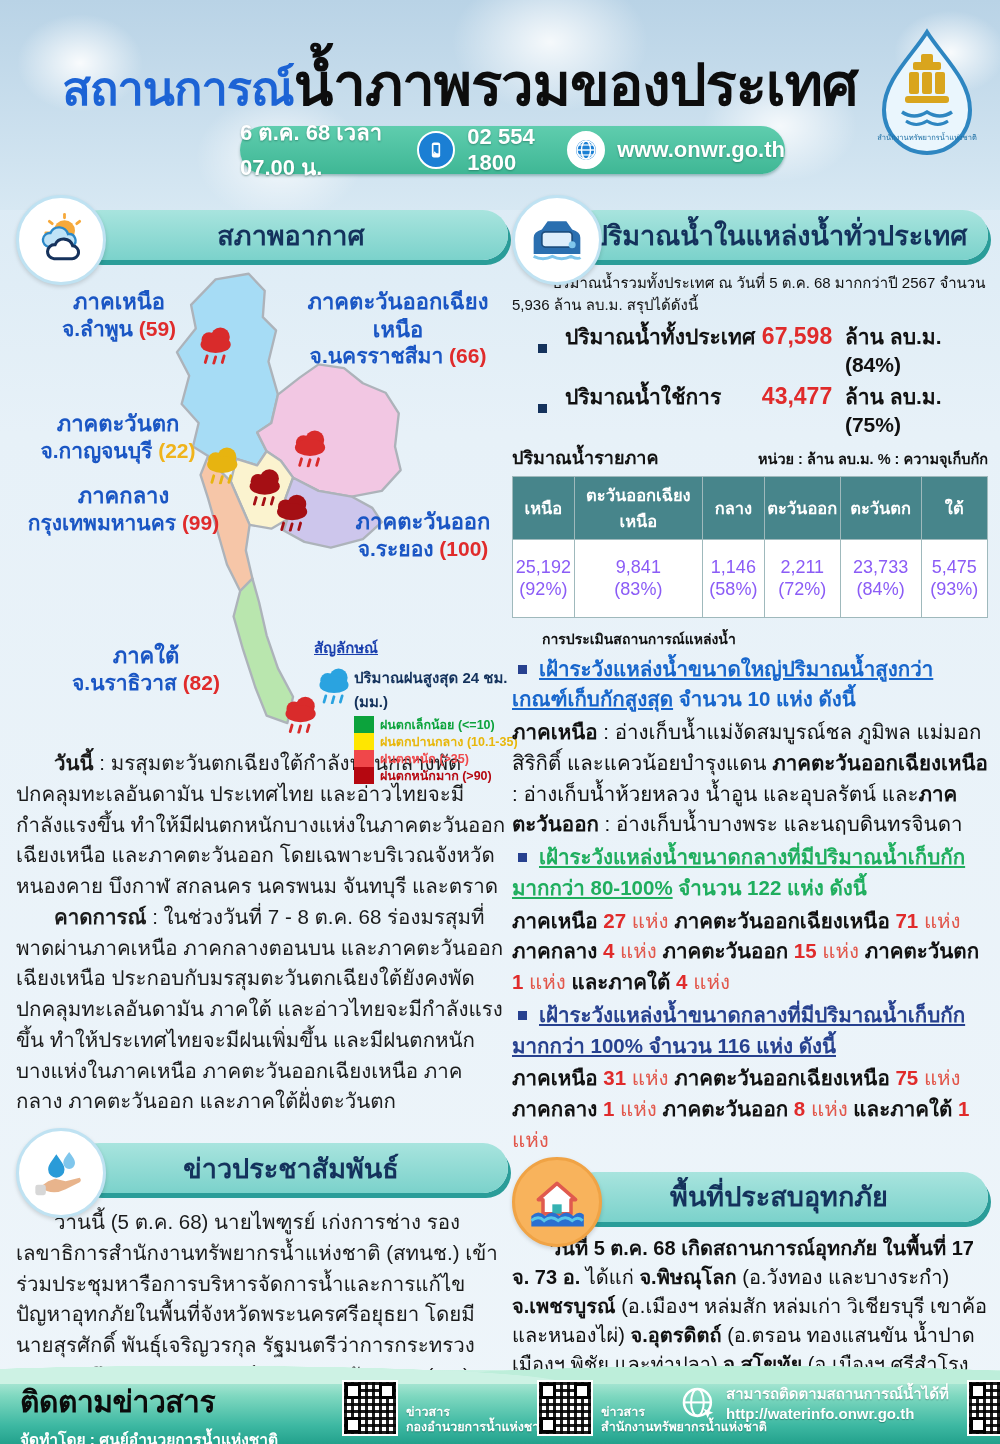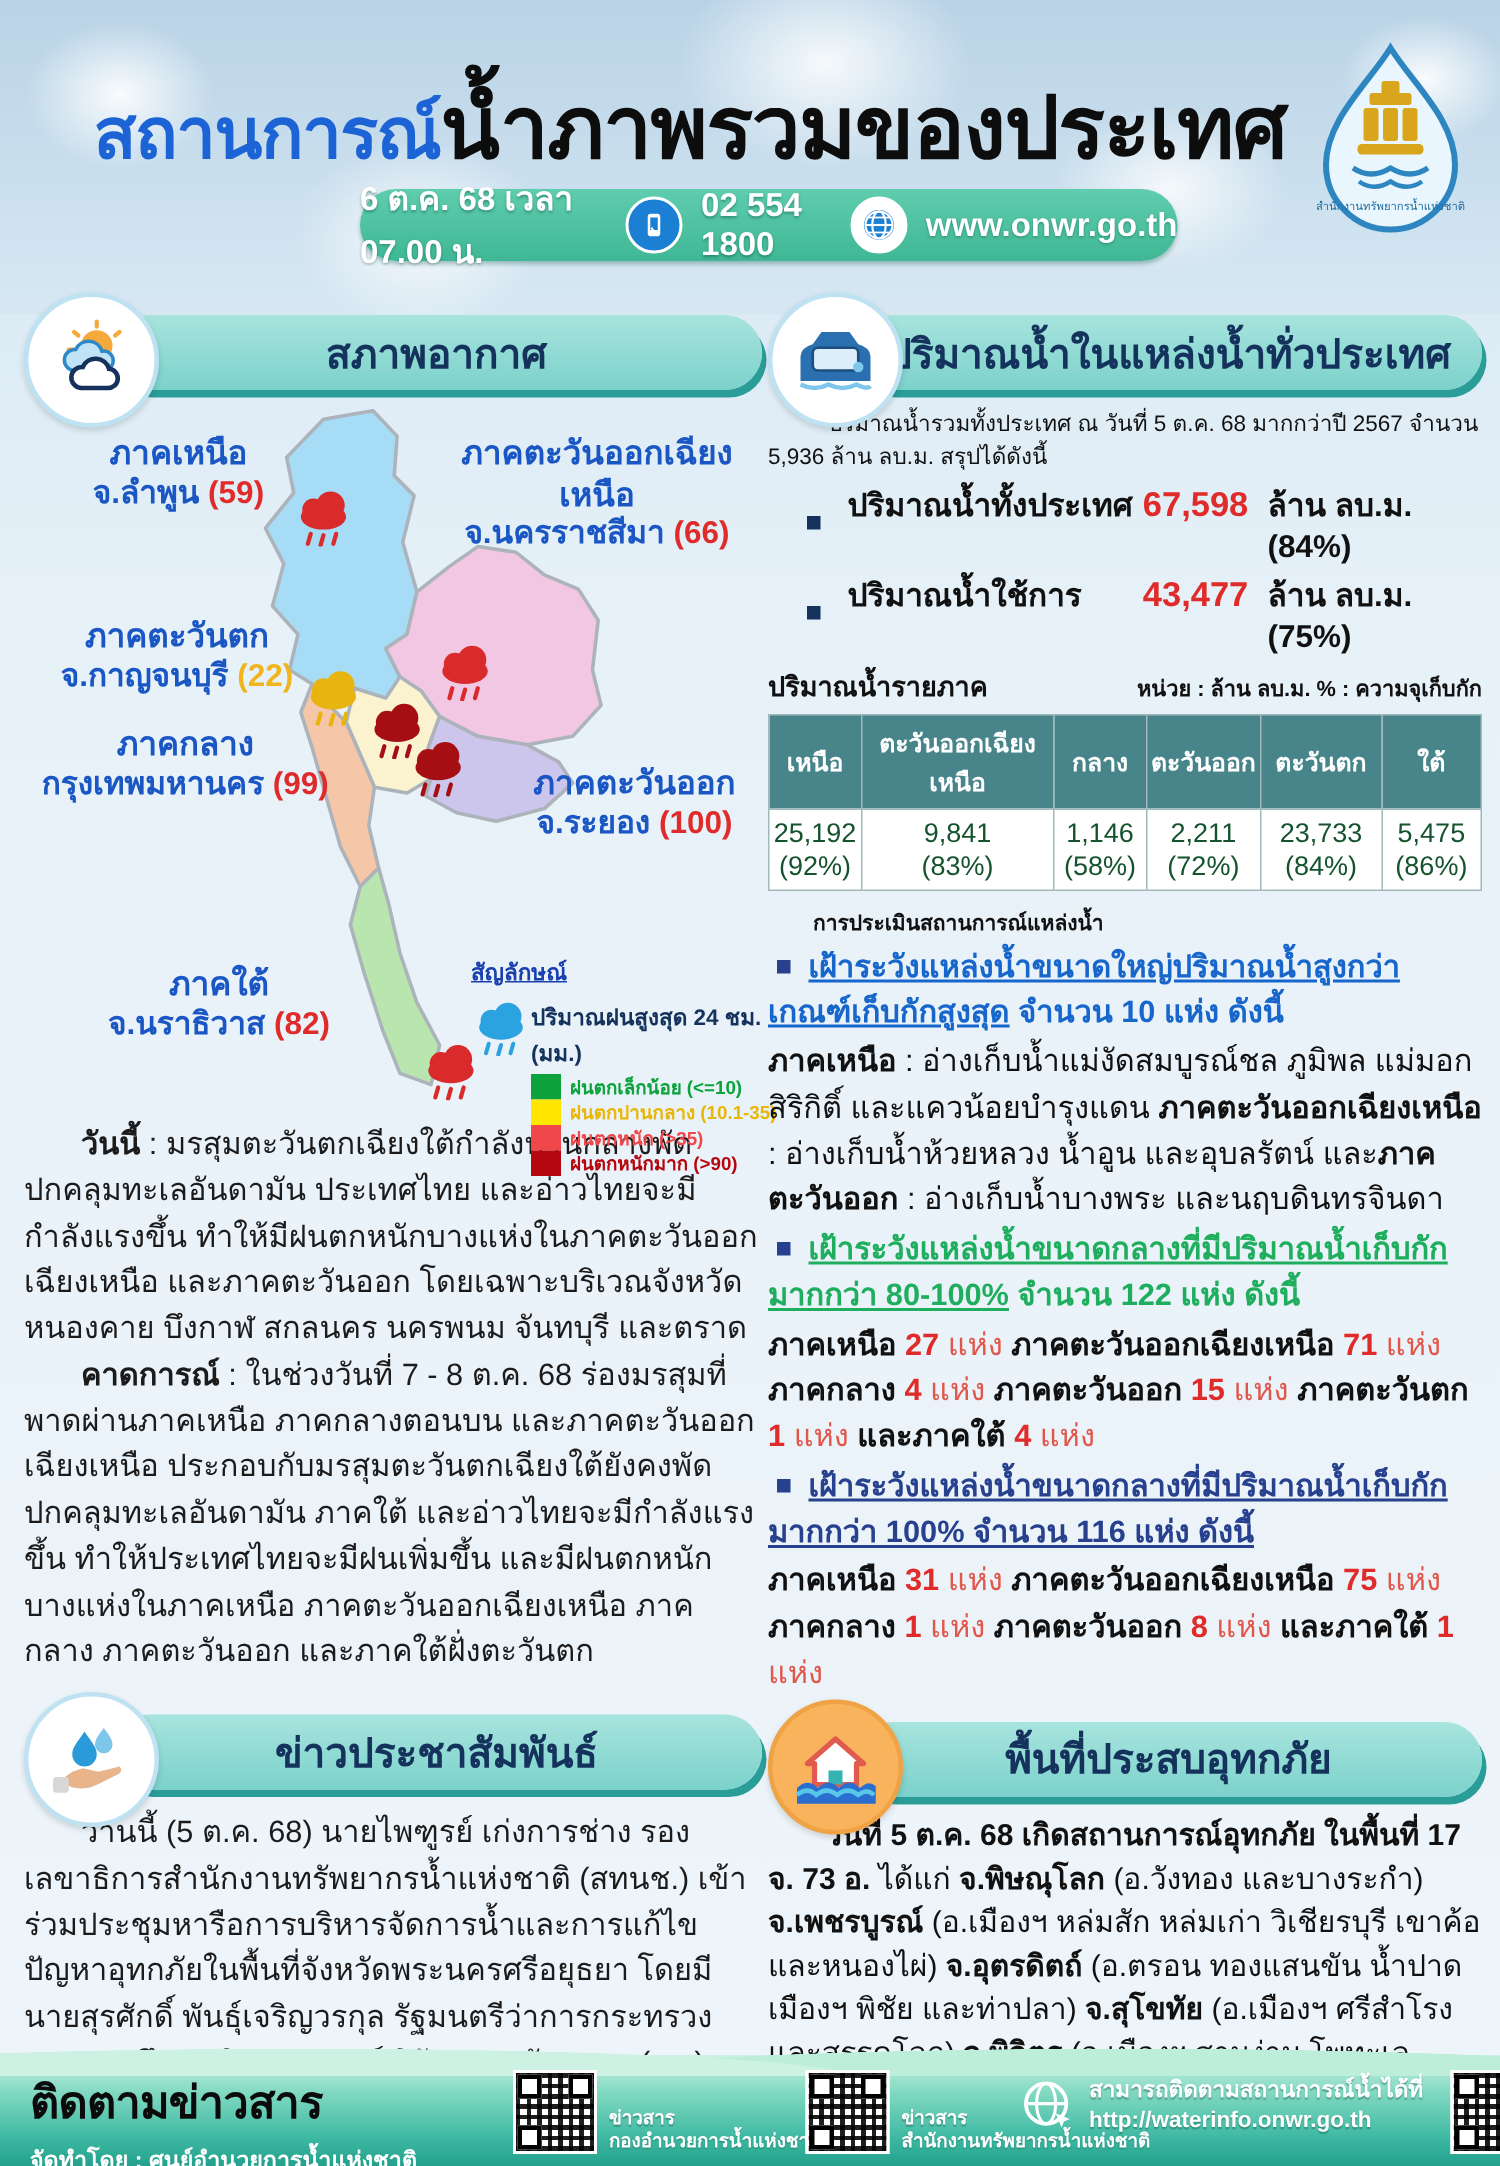--- a/index.html
+++ b/index.html
@@ -74,21 +74,21 @@
   .wb{display:flex;align-items:baseline;font-size:21px;margin:3px 0;}
   .sqr{width:9px;height:9px;background:#14325c;margin:0 18px 0 26px;align-self:center;flex:0 0 auto;}
   .wb .wlab{width:218px;font-weight:bold;color:#111;}
   .wb .wval{width:92px;color:#e02b2b;font-weight:bold;font-size:23px;}
   .wb .wunit{color:#111;font-weight:bold;}
   .tbl-cap{display:flex;justify-content:space-between;align-items:baseline;margin-top:6px;}
   .tbl-cap .tc1{font-size:18px;font-weight:bold;color:#111;}
   .tbl-cap .tc2{font-size:14.5px;font-weight:bold;color:#111;}
   table.wt{border-collapse:collapse;width:100%;margin-top:4px;background:#fff;}
   table.wt th{background:#47858b;color:#fff;font-size:16.5px;font-weight:bold;padding:5px 2px;border:1px solid #9fb9bc;}
-  table.wt td{font-size:18px;color:#14532d;text-align:center;padding:4px 2px;border:1px solid #9fb9bc;line-height:1.25;}
+  table.wt td{font-size:18px;color:#8b5cf6;text-align:center;padding:16px 2px;border:1px solid #9fb9bc;line-height:1.25;}
   .assess-title{font-size:14px;font-weight:bold;color:#111;margin:10px 0 4px 30px;}
   .ab{font-size:20.5px;line-height:1.5;margin:2px 0;}
   .ab .bsq{display:inline-block;width:9px;height:9px;background:#27418f;margin:0 12px 2px 6px;}
   .hd-blue{color:#1766cc;font-weight:bold;text-decoration:underline;}
   .tl-blue{color:#1766cc;font-weight:bold;}
   .hd-green{color:#1fae5e;font-weight:bold;text-decoration:underline;}
   .tl-green{color:#1fae5e;font-weight:bold;}
   .hd-navy{color:#27418f;font-weight:bold;text-decoration:underline;}
   .ab-body{font-size:20.5px;line-height:1.5;color:#111;margin:0;}
   .flood-wrap{margin-top:16px;}
@@ -338,21 +338,21 @@
         <th style="width:16%">ตะวันออก</th>
         <th style="width:17%">ตะวันตก</th>
         <th style="width:14%">ใต้</th>
       </tr>
       <tr>
         <td><span>25,192</span><br><span>(92%)</span></td>
         <td><span>9,841</span><br><span>(83%)</span></td>
         <td><span>1,146</span><br><span>(58%)</span></td>
         <td><span>2,211</span><br><span>(72%)</span></td>
         <td><span>23,733</span><br><span>(84%)</span></td>
-        <td><span>5,475</span><br><span>(86%)</span></td>
+        <td><span>5,475</span><br><span>(93%)</span></td>
       </tr>
     </tbody>
       </table>
 
     <div class="assess-title">การประเมินสถานการณ์แหล่งน้ำ</div>
 
     <div class="ab">
       <span class="bsq"></span><span class="hd-blue">เฝ้าระวังแหล่งน้ำขนาดใหญ่ปริมาณน้ำสูงกว่าเกณฑ์เก็บกักสูงสุด</span><span class="tl-blue"> จำนวน 10 แห่ง ดังนี้</span>
     </div>
     <p class="ab-body"><span class="c-b">ภาคเหนือ</span><span> : อ่างเก็บน้ำแม่งัดสมบูรณ์ชล ภูมิพล แม่มอก สิริกิติ์ และแควน้อยบำรุงแดน </span><span class="c-b">ภาคตะวันออกเฉียงเหนือ</span><span> : อ่างเก็บน้ำห้วยหลวง น้ำอูน และอุบลรัตน์ และ</span><span class="c-b">ภาคตะวันออก</span><span> : อ่างเก็บน้ำบางพระ และนฤบดินทรจินดา</span></p>

